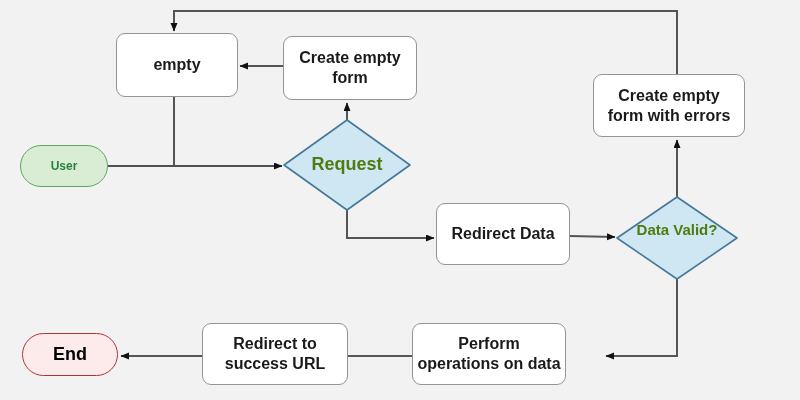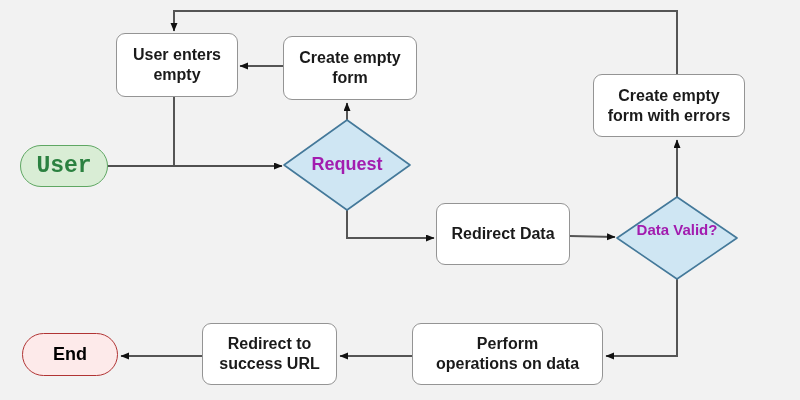--- a/index.html
+++ b/index.html
@@ -34,32 +34,31 @@
     border: 1.5px solid #949494;
     border-radius: 9px;
     color: #1a1a1a;
     font-size: 16px;
   }
   .pill-start {
     background: #d9edd5;
     border: 1.6px solid #5fa763;
     border-radius: 22px;
     color: #2b8140;
-    font-size: 23px;
-    font-family: Liberation Mono, monospace;
+    font-size: 12px;
   }
   .pill-end {
     background: #fdeaea;
     border: 1.6px solid #b13434;
     border-radius: 22px;
     color: #000000;
     font-size: 18px;
   }
   .diamond-label {
-    color: #a21caf;
+    color: #4d7c0f;
     background: transparent;
     border: none;
   }
   .edge {
     fill: none;
     stroke: #555555;
     stroke-width: 2;
   }
   .edge-thin {
     fill: none;
@@ -109,21 +108,20 @@
 
     <polygon class="diamond-shape" points="284,165 347,120 410,165 347,210"></polygon>
     <polygon class="diamond-shape" points="617,238 677,197 737,238 677,279"></polygon>
   </svg>
 
   <div class="node pill-start" style="left:20px; top:145px; width:88px; height:42px;">
     <span>User</span>
   </div>
 
   <div class="node box" style="left:116px; top:33px; width:122px; height:64px;">
-    <span>User enters</span>
     <span>empty</span>
   </div>
 
   <div class="node box" style="left:283px; top:36px; width:134px; height:64px;">
     <span>Create empty</span>
     <span>form</span>
   </div>
 
   <div class="node box" style="left:593px; top:74px; width:152px; height:63px;">
     <span>Create empty</span>
@@ -135,26 +133,26 @@
   </div>
 
   <div class="node box" style="left:436px; top:203px; width:134px; height:62px;">
     <span>Redirect Data</span>
   </div>
 
   <div class="node diamond-label" style="left:617px; top:218px; width:120px; height:24px; font-size:15px;">
     <span>Data Valid?</span>
   </div>
 
-  <div class="node box" style="left:412px; top:323px; width:191px; height:62px;">
+  <div class="node box" style="left:412px; top:323px; width:154px; height:62px;">
     <span>Perform</span>
     <span>operations on data</span>
   </div>
 
-  <div class="node box" style="left:202px; top:323px; width:135px; height:62px;">
+  <div class="node box" style="left:202px; top:323px; width:146px; height:62px;">
     <span>Redirect to</span>
     <span>success URL</span>
   </div>
 
   <div class="node pill-end" style="left:22px; top:333px; width:96px; height:43px;">
     <span>End</span>
   </div>
 
 </div>
 

